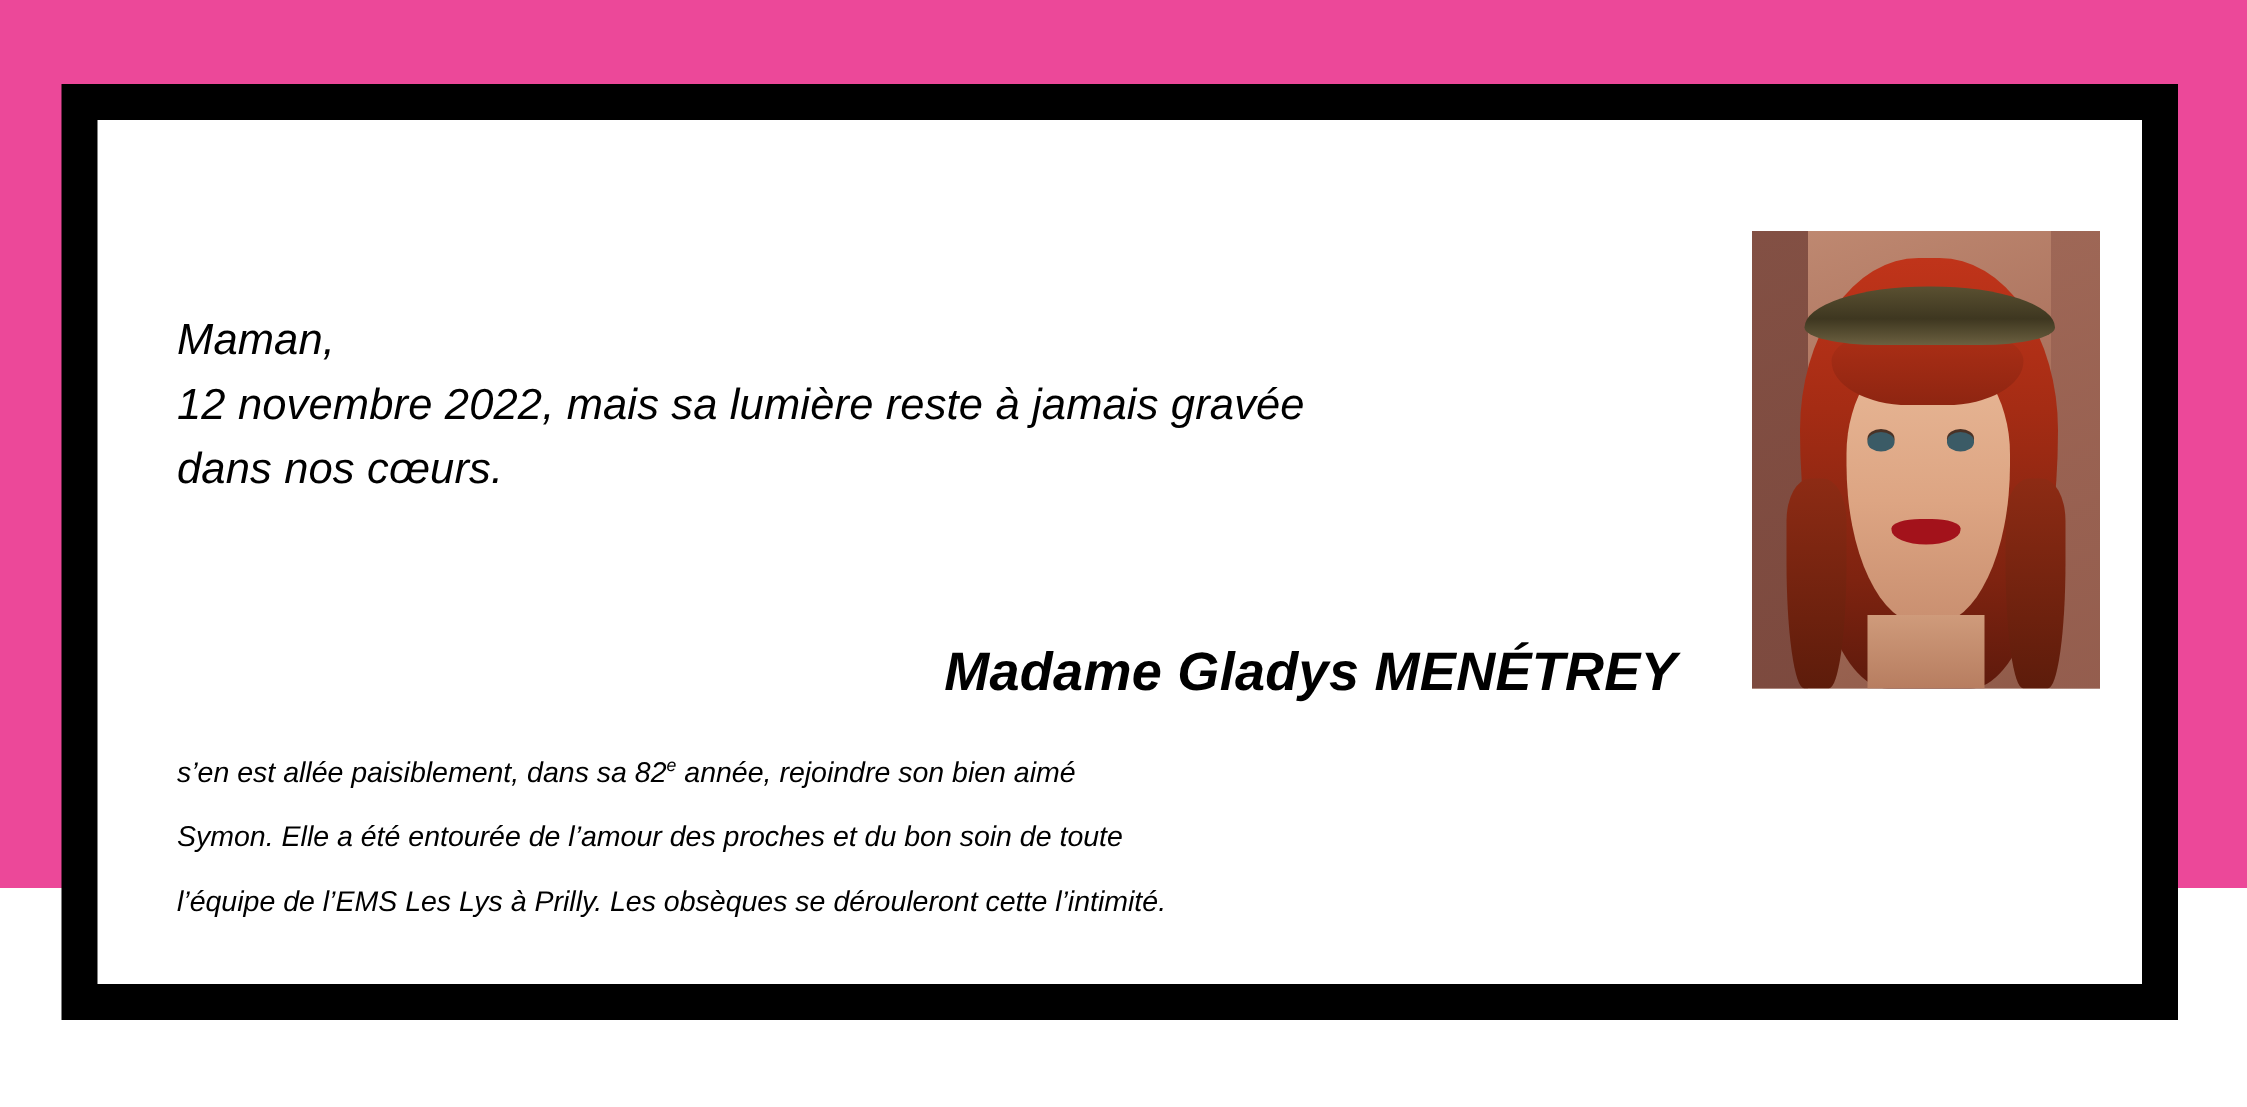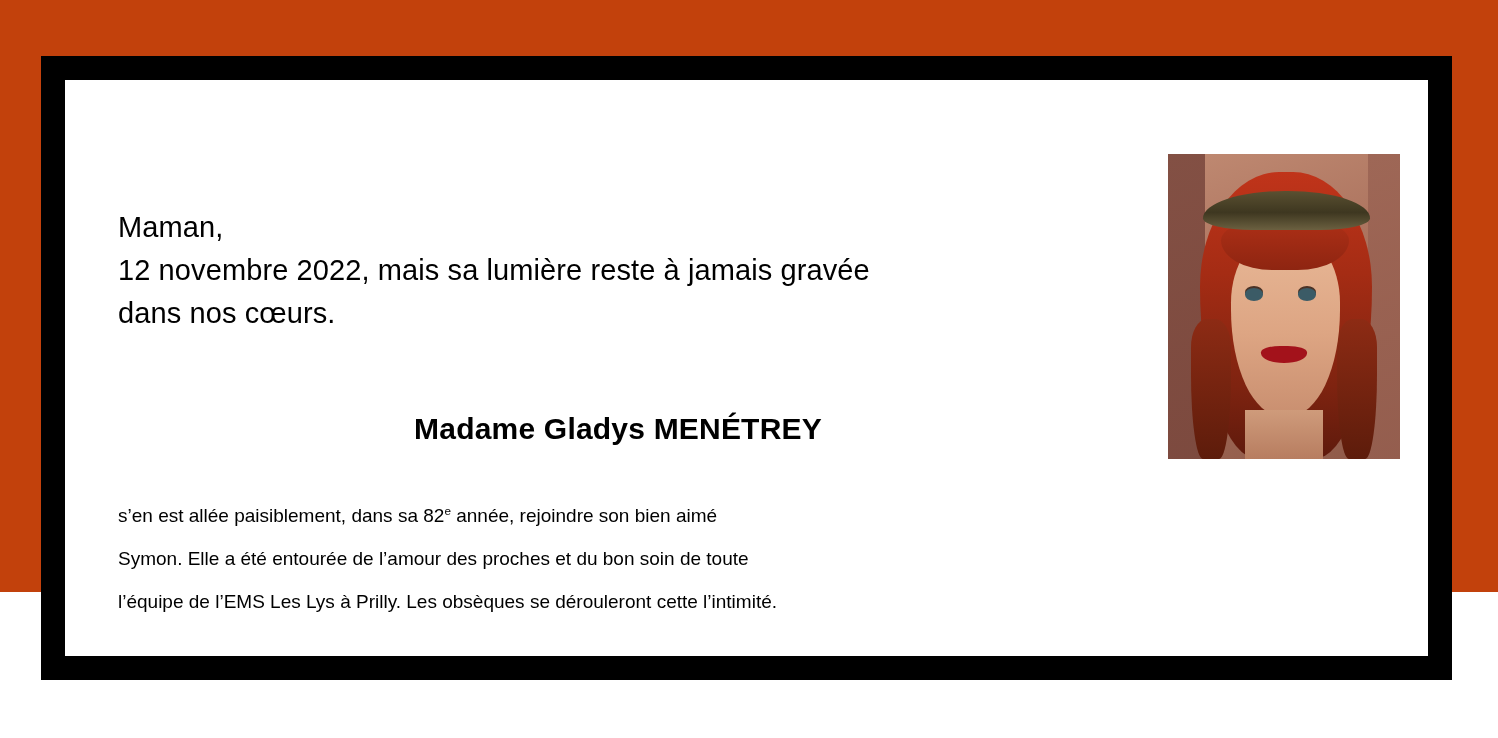--- a/index.html
+++ b/index.html
@@ -12,21 +12,22 @@
     height: 738px;
     font-family: "Liberation Sans", sans-serif;
     color: #000000;
     overflow: hidden;
   }
 
   .page {
     position: relative;
     width: 1498px;
     height: 592px;
-    background: #c2410c;
+    background: #ec4899;
+    font-style: italic;
   }
 
   
   .notice-frame {
     position: absolute;
     left: 41px;
     top: 56px;
     width: 1411px;
     height: 624px;
     background: #000000;
@@ -169,24 +170,24 @@
     justify-content: space-between;
     align-items: flex-start;
   }
   .sig-row .sig-name {
     padding-right: 4px;
   }
 
   .name-line {
     position: absolute;
     left: 53px;
-    top: 332px;
+    top: 347px;
     width: 1000px;
-    text-align: center;
-    font-size: 30px;
+    text-align: right;
+    font-size: 36px;
     font-weight: bold;
     letter-spacing: 0.2px;
   }
 
   .body-text {
     position: absolute;
     left: 53px;
     top: 414px;
     width: 1270px;
     font-size: 19px;

